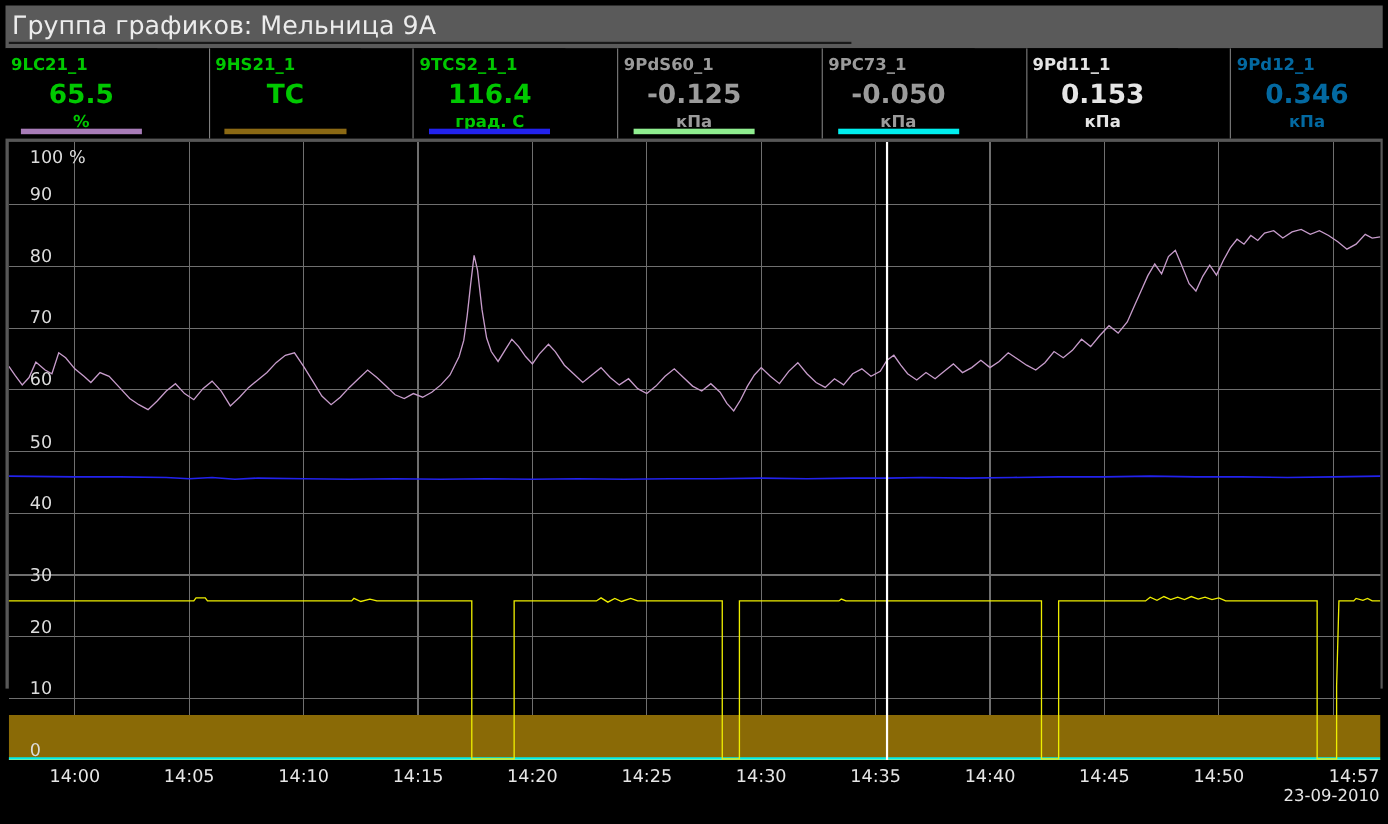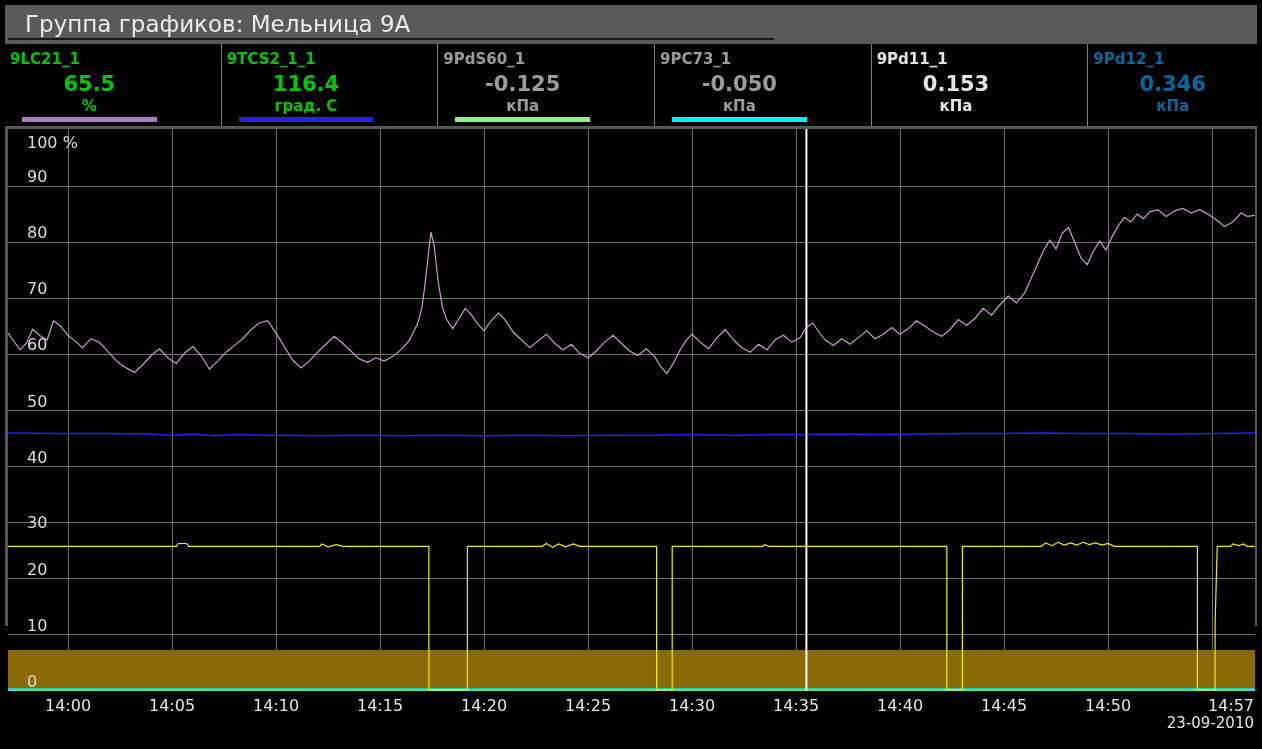--- a/index.html
+++ b/index.html
@@ -1,27 +1,27 @@
 <!DOCTYPE html>
 <html><head>
 <meta charset="utf-8">
 <style>
   html,body{margin:0;padding:0;background:#000;}
   #app{position:relative;width:1262px;height:749px;background:#000;overflow:hidden;
        font-family:"DejaVu Sans","Liberation Sans",sans-serif;}
   
   .titlebar{position:absolute;top:5px;left:5px;right:5px;height:39px;background:#5A5A5A;}
-  .titlebar h1{margin:0;padding:6px 0 0 20px;font-size:23px;font-weight:normal;color:#ECECEC;}
+  .titlebar h1{margin:0;padding:6px 0 0 6px;font-size:23px;font-weight:normal;color:#ECECEC;}
   .title-underline{position:absolute;left:3px;bottom:4px;width:766px;height:2px;background:#191919;}
   
   .tiles{position:absolute;top:44px;left:5px;right:5px;height:82px;display:flex;background:#000;gap:47px;}
   .tile{flex:1;position:relative;background:#000;}
   .tile + .tile{border-left:1px solid #7F7F7F;}
   .tile .tag{margin:6px 0 0 5px;font-size:15px;font-weight:bold;text-align:left;}
-  .tile .val{margin-top:4px;font-size:21px;font-weight:bold;text-align:center;}
+  .tile .val{margin-top:4px;font-size:24px;font-weight:bold;text-align:center;}
   .tile .unit{margin-top:1px;font-size:15px;font-weight:bold;text-align:center;height:18px;}
   .tile .bar{position:absolute;left:10%;bottom:4px;width:80%;height:5px;}
   
   .chartframe{position:absolute;top:126px;left:5px;right:5px;height:500px;background:#575757;}
   .plotwrap{position:absolute;top:3px;left:3px;width:1247px;height:598px;background:#000;}
   #plot{position:absolute;top:0;left:0;display:block;}
   .ylab{position:absolute;color:#DCDCDC;font-size:16px;white-space:pre;}
   .xlab{position:absolute;top:567px;color:#E6E6E6;font-size:16px;transform:translateX(-50%);white-space:nowrap;}
   .xlab-end{position:absolute;top:567px;right:1px;color:#E6E6E6;font-size:16px;}
   .date{position:absolute;top:585px;right:1px;color:#E6E6E6;font-size:15px;text-align:center;}
@@ -35,20 +35,26 @@
     <h1>Группа графиков: Мельница 9А</h1>
     <div class="title-underline"></div>
   </div>
 
   <div class="tiles">
     <div class="tile" style="color: rgb(0, 200, 0);">
       <div class="tag">9LC21_1</div>
       <div class="val">65.5</div>
       <div class="unit">%</div>
       <div class="bar" style="background: rgb(168, 124, 184);"></div>
+    </div>
+    <div class="tile" style="color: rgb(0, 200, 0);">
+      <div class="tag">9HS21_1</div>
+      <div class="val">ТС</div>
+      <div class="unit"></div>
+      <div class="bar" style="background: rgb(139, 105, 20);"></div>
     </div>
     <div class="tile" style="color: rgb(0, 200, 0);">
       <div class="tag">9TCS2_1_1</div>
       <div class="val">116.4</div>
       <div class="unit">град. C</div>
       <div class="bar" style="background: rgb(34, 34, 238);"></div>
     </div>
     <div class="tile" style="color: rgb(155, 155, 155);">
       <div class="tag">9PdS60_1</div>
       <div class="val">-0.125</div>

